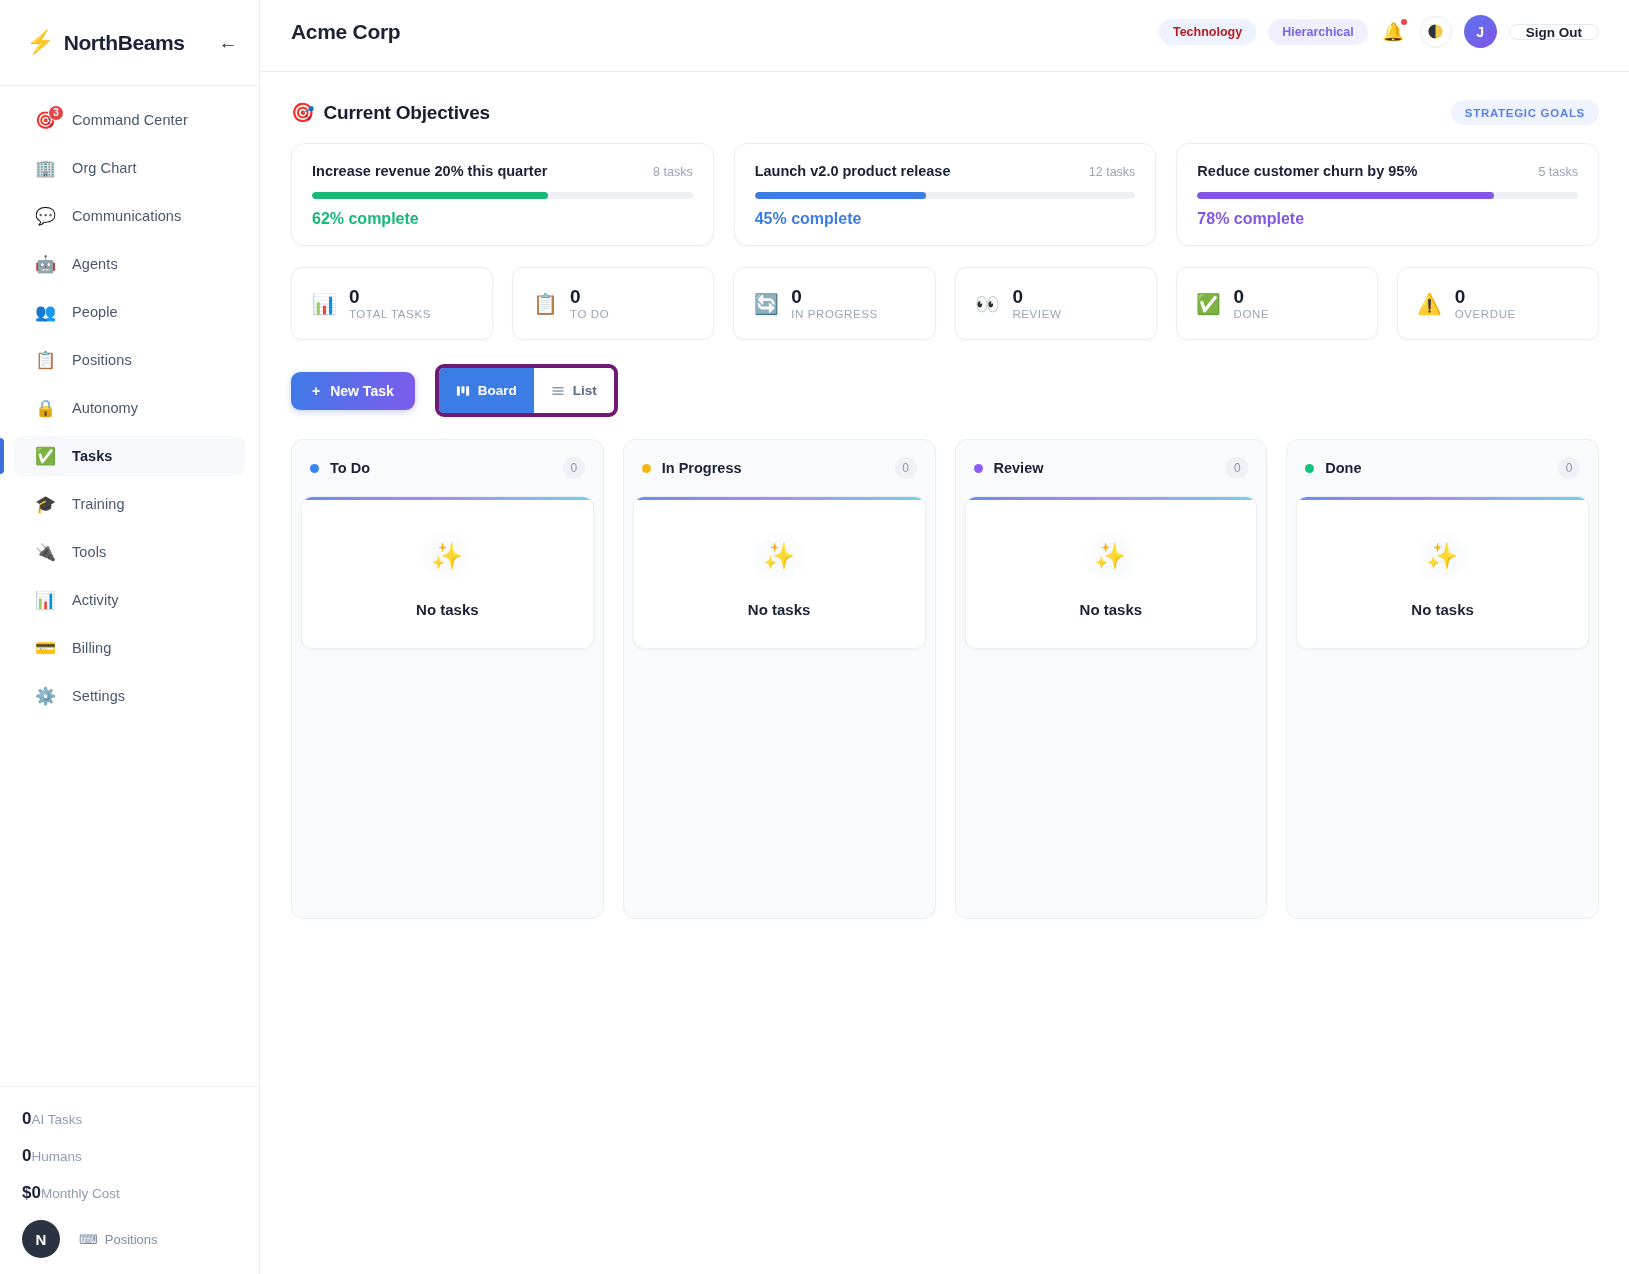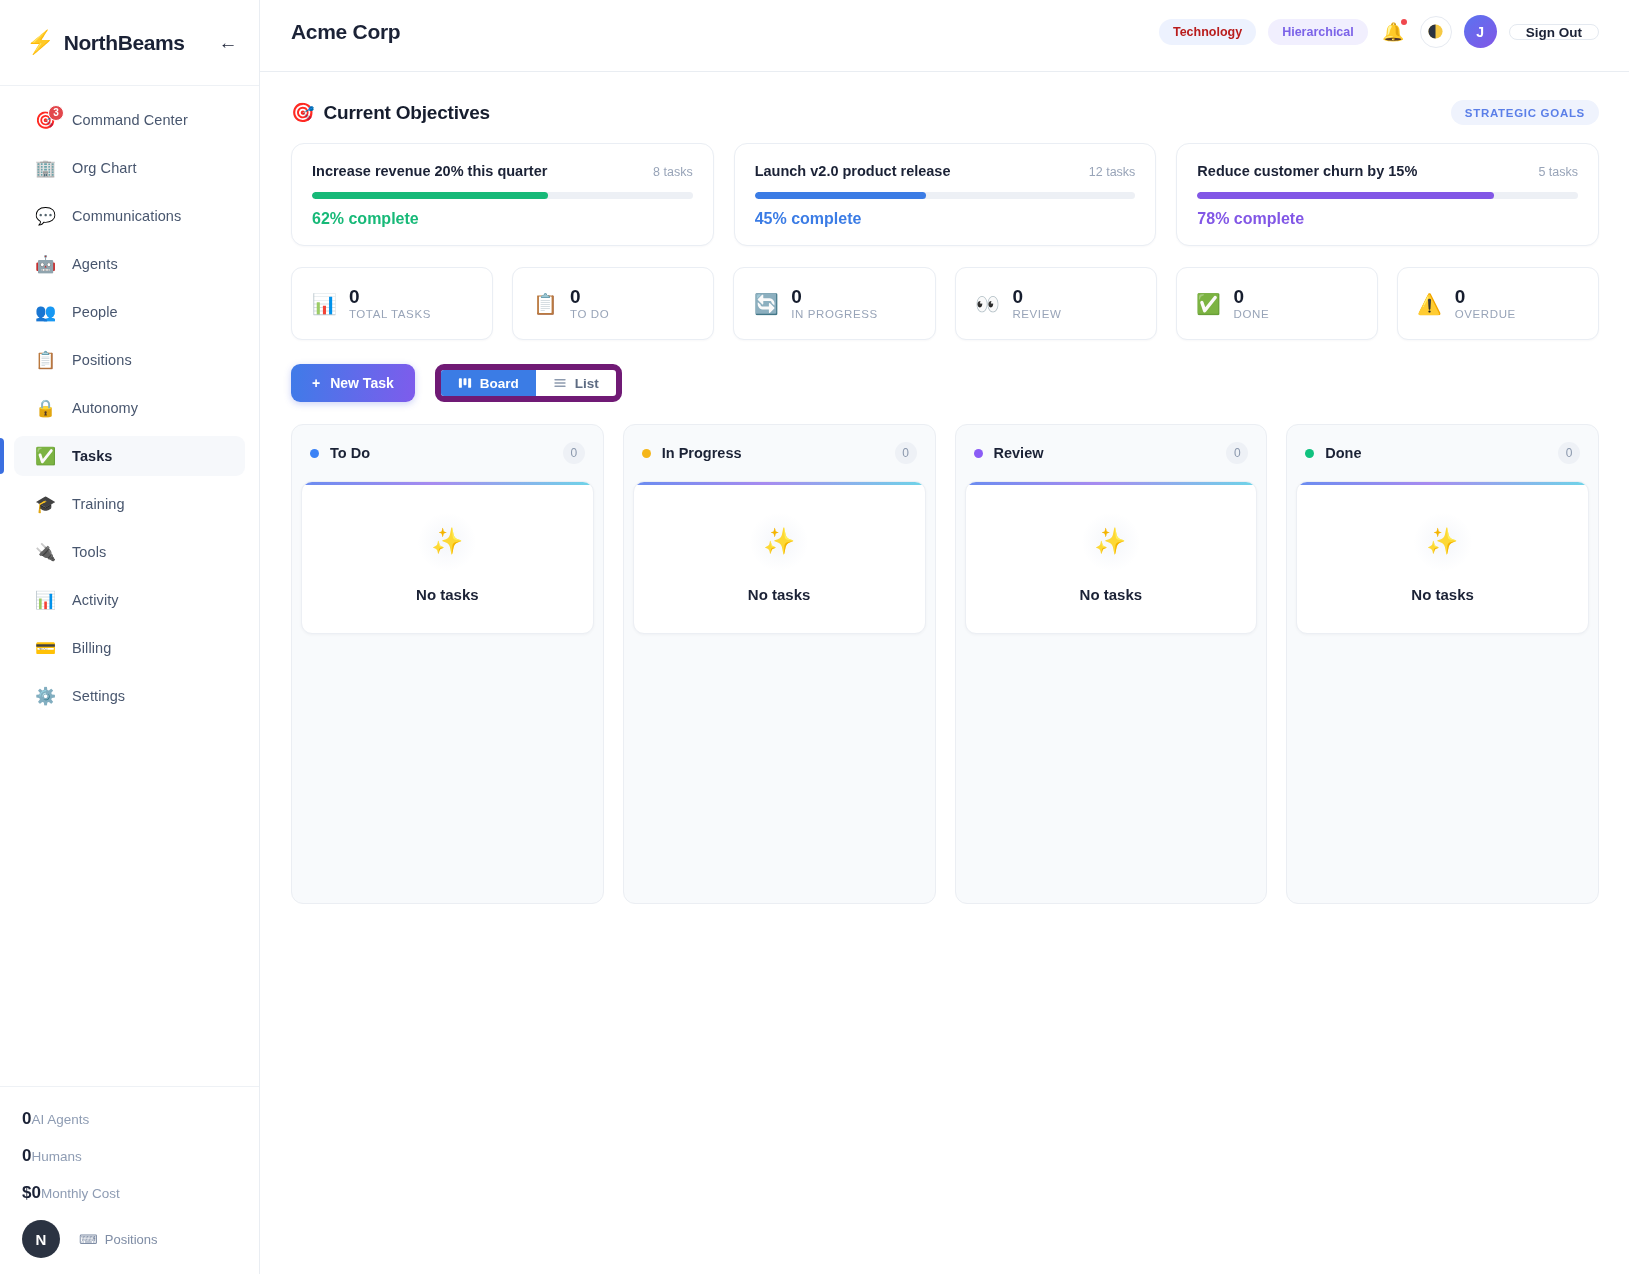--- a/index.html
+++ b/index.html
@@ -173,21 +173,21 @@
   .toolbar { display: flex; align-items: center; gap: 20px; margin-bottom: 22px; }
   .new-task-btn {
     height: 38px; padding: 0 21px; border: none; border-radius: 9px;
     background: linear-gradient(96deg, #3f7be8 0%, #7e5cec 100%);
     color: #fff; font-size: 14px; font-weight: 700;
     font-family: inherit; cursor: pointer;
     display: flex; align-items: center; gap: 10px;
     box-shadow: 0 2px 7px rgba(73,94,222,.28);
   }
   .view-toggle {
-    display: flex; height: 38px; border: 6px solid #701a75;
+    display: flex; height: 53px; border: 4px solid #701a75;
     border-radius: 9px; overflow: hidden; background: #fff;
   }
   .view-btn {
     display: flex; align-items: center; gap: 8px;
     padding: 0 17px; border: none; background: transparent;
     font-size: 13.5px; font-weight: 700; color: #5d6b82;
     font-family: inherit; cursor: pointer;
   }
   .view-btn.active { background: #3b7ce5; color: #fff; }
 
@@ -322,21 +322,21 @@
             <span>⚙️</span>
           </span>
           <span class="nav-label">Settings</span>
         </div>
       </nav>
 
     <div class="side-footer">
       <div id="side-stats">
           <div class="side-stat">
             <span class="side-stat-val">0</span>
-            <span class="side-stat-lbl">AI Agents</span>
+            <span class="side-stat-lbl">AI Tasks</span>
           </div>
           <div class="side-stat">
             <span class="side-stat-val">0</span>
             <span class="side-stat-lbl">Humans</span>
           </div>
           <div class="side-stat">
             <span class="side-stat-val">$0</span>
             <span class="side-stat-lbl">Monthly Cost</span>
           </div>
         </div>
@@ -397,21 +397,21 @@
               <span class="obj-name">Launch v2.0 product release</span>
               <span class="obj-count">12 tasks</span>
             </div>
             <div class="bar">
               <span style="width:45%;background:#3b7ce5"></span>
             </div>
             <div class="obj-pct" style="color:#3b7ce5">45% complete</div>
           </div>
           <div class="obj-card">
             <div class="obj-card-top">
-              <span class="obj-name">Reduce customer churn by 15%</span>
+              <span class="obj-name">Reduce customer churn by 95%</span>
               <span class="obj-count">5 tasks</span>
             </div>
             <div class="bar">
               <span style="width:78%;background:#8257e6"></span>
             </div>
             <div class="obj-pct" style="color:#8257e6">78% complete</div>
           </div>
         </div>
 
       <div class="stats-row" id="stats-row">

